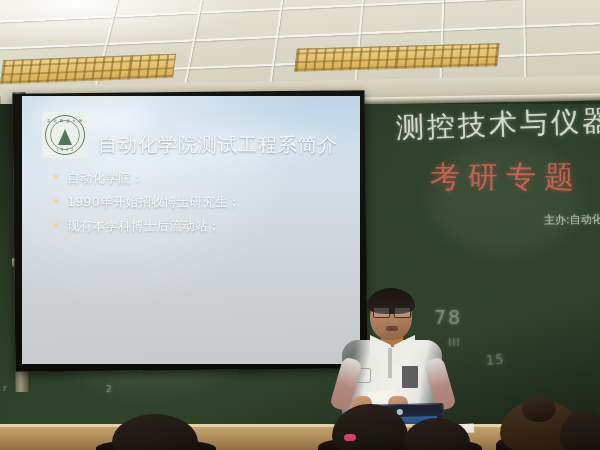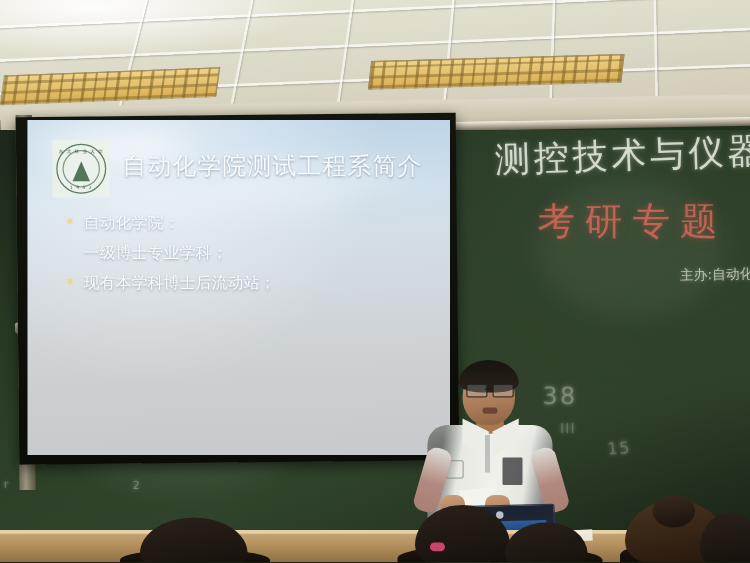--- a/index.html
+++ b/index.html
@@ -137,21 +137,21 @@
     border-bottom:16px solid rgba(46,86,52,.8);
   }
   #logo-arc-top,#logo-arc-bot{
     position:absolute;left:0;right:0;text-align:center;
     font-size:3.6px;color:rgba(40,80,46,.85);letter-spacing:.8px;
   }
   #logo-arc-top{top:2.5px;}
   #logo-arc-bot{bottom:2px;}
 
   #slide-title{
-    position:absolute;left:76px;top:24px;
+    position:absolute;left:76px;top:36px;
     font-size:19px;letter-spacing:1px;
     color:rgba(252,253,255,.94);
     text-shadow:0 1px 2px rgba(70,95,120,.55),0 0 7px rgba(255,255,255,.35);
     white-space:nowrap;
   }
 
   #bullets{position:absolute;left:30px;top:74px;width:300px;}
   .bullet{
     position:relative;padding-left:15px;margin-bottom:9px;
     font-size:12.5px;line-height:15px;letter-spacing:.3px;
@@ -276,21 +276,21 @@
 
   <div id="blackboard">
     <div class="chalk-smudge" style="left:430px;top:40px;width:150px;height:110px;"></div>
     <div class="chalk-smudge" style="left:60px;top:200px;width:180px;height:90px;"></div>
 
   </div>
 
   <div class="chalk" id="bb-line1">测控技术与仪器专</div>
   <div class="chalk" id="bb-line2">考研专题</div>
   <div class="chalk" id="bb-line3">主办:自动化学院</div>
-  <div class="chalk" id="bb-num1">38</div>
+  <div class="chalk" id="bb-num1">78</div>
   <div class="chalk" id="bb-num2">III</div>
   <div class="chalk" id="bb-num3">15</div>
   <div class="chalk" id="bb-mark-left">r</div>
   <div class="chalk" id="bb-mark-mid">2</div>
 
   <div id="screen-post"></div>
   <div id="screen-post-knob"></div>
   <div id="screen-frame"></div>
 
   <div id="slide">
@@ -305,21 +305,21 @@
           <div id="logo-tree"></div>
         </div>
         <div id="logo-arc-bot">1 9 5 2</div>
       </div>
     </div>
 
     <div id="slide-title">自动化学院测试工程系简介</div>
 
     <div id="bullets">
       <div class="bullet">自动化学院：</div>
-      <div class="bullet cont">一级博士专业学科；</div>
+      <div class="bullet">1990年开始招收博士研究生；</div>
       <div class="bullet">现有本学科博士后流动站；</div>
     </div>
   </div>
 
   <div id="presenter">
     <div class="p-torso"></div>
     <div class="p-neck"></div>
     <div class="p-collar-l"></div>
     <div class="p-collar-r"></div>
     <div class="p-placket"></div>

